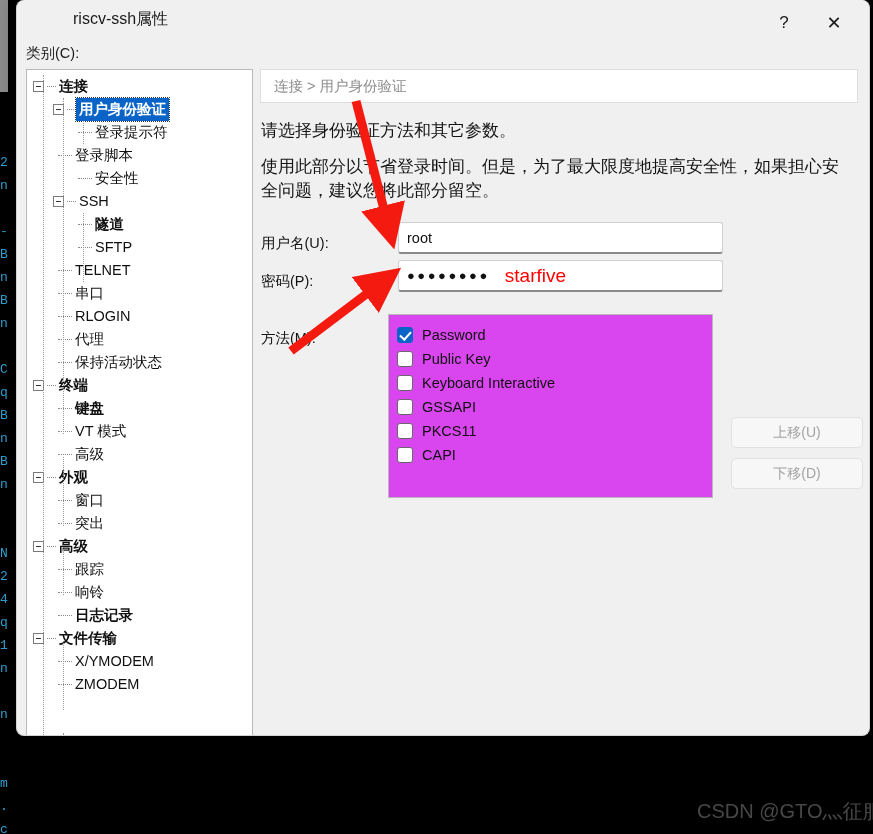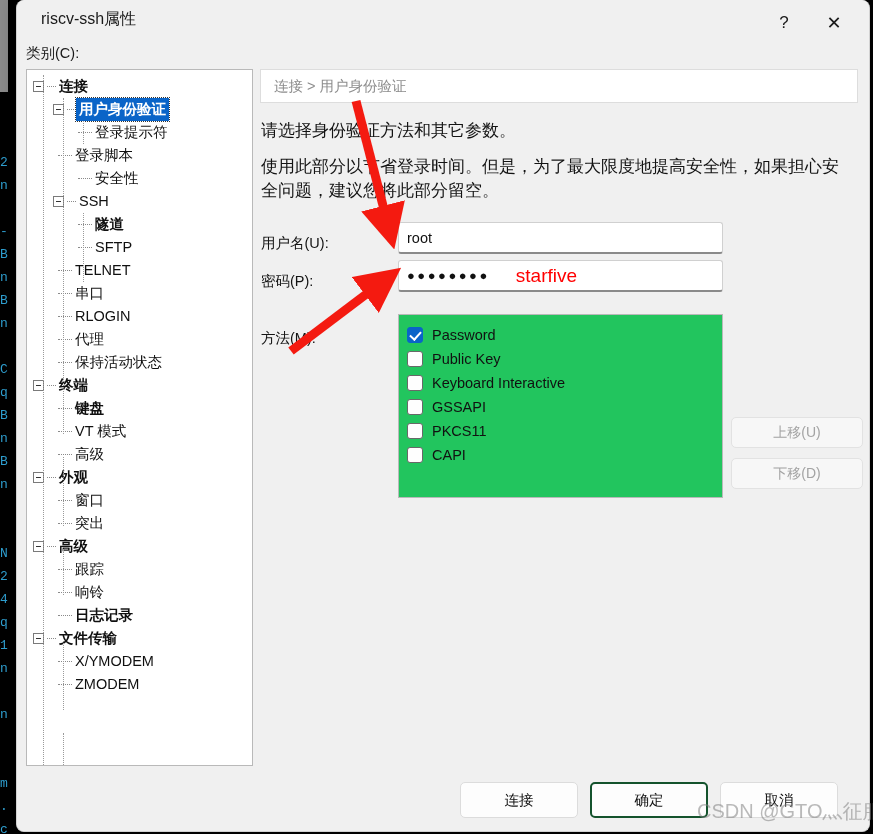--- a/index.html
+++ b/index.html
@@ -24,27 +24,28 @@
   }
   #bg-terminal .ln { height:23px; }
   #bg-scroll {
     position:absolute; left:0; top:0; width:8px; height:92px;
     background:#8a8a8a;
   }
 
   
   #dialog {
     position:absolute;
-    left:16px; top:0; width:854px; height:832px;
+    left:16px; top:0; width:854px; height:736px;
     background:#f0f0f0;
     border-radius:8px 8px 8px 8px;
     border:1px solid #d2d2d2;
     border-top:none;
     box-shadow:0 2px 14px rgba(0,0,0,.45);
     overflow:hidden;
+    padding-left:32px;
   }
 
   
   #titlebar {
     height:45px; position:relative;
     background:#f0f0f0;
     border-radius:8px 8px 0 0;
   }
   #title-text {
     position:absolute; left:24px; top:9px;
@@ -136,31 +137,31 @@
     background:#fff;
     border:1px solid #d0d0d0;
     border-bottom:2px solid #8a8a8a;
     border-radius:3px;
     display:flex; align-items:center;
     padding-left:8px;
     font-size:14.5px; color:#101010;
   }
   .dots { letter-spacing:2.5px; font-size:13px; color:#111; }
   .annot-red {
-    color:#ff0000; font-size:19px; margin-left:26px;
+    color:#ff0000; font-size:19px; margin-left:15px;
     font-family:"Liberation Sans", sans-serif;
   }
 
   
   #methods-row { position:absolute; left:243px; top:305px; width:610px; height:200px; }
   #methods-label { position:absolute; left:1px; top:24px; font-size:14.5px; color:#131313; }
   #methods-box {
-    position:absolute; left:138px; top:9px;
+    position:absolute; left:128px; top:9px;
     width:325px; height:184px;
-    background:#22c55e; border:1px solid #b9b9b9;
+    background:#d946ef; border:1px solid #b9b9b9;
     padding:8px 0 0 8px;
   }
   .cbrow { height:24px; display:flex; align-items:center; }
   .cb {
     width:16px; height:16px; border:1px solid #686868;
     border-radius:3px; background:#fefefe;
     margin-right:9px; position:relative; flex:none;
   }
   .cb.on { background:#0a64c8; border-color:#0a64c8; }
   .cb.on:after {

